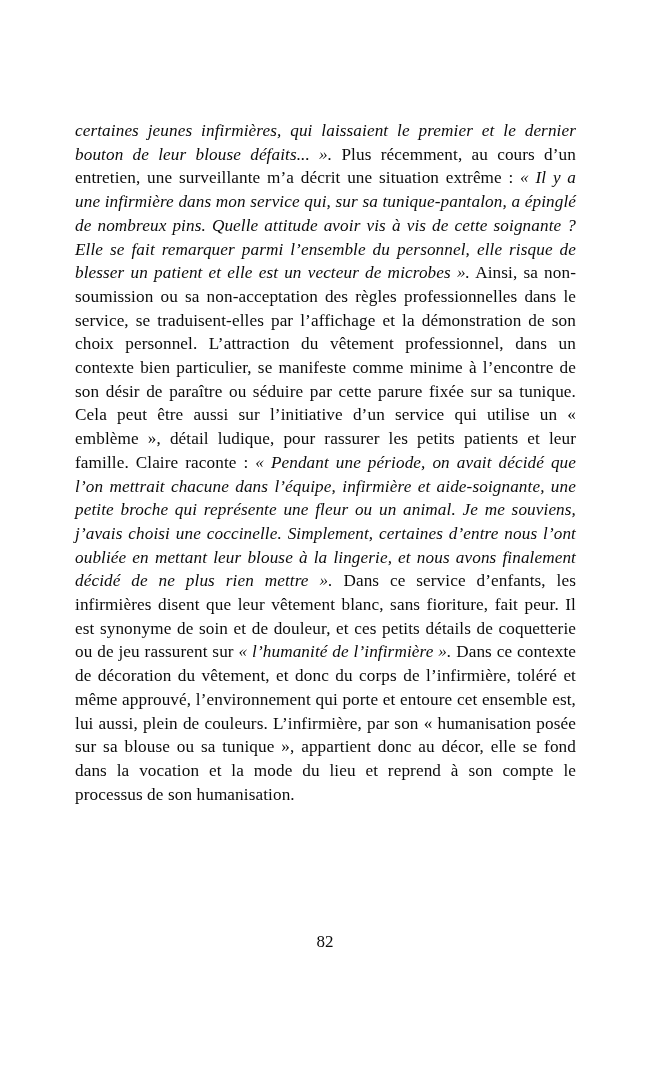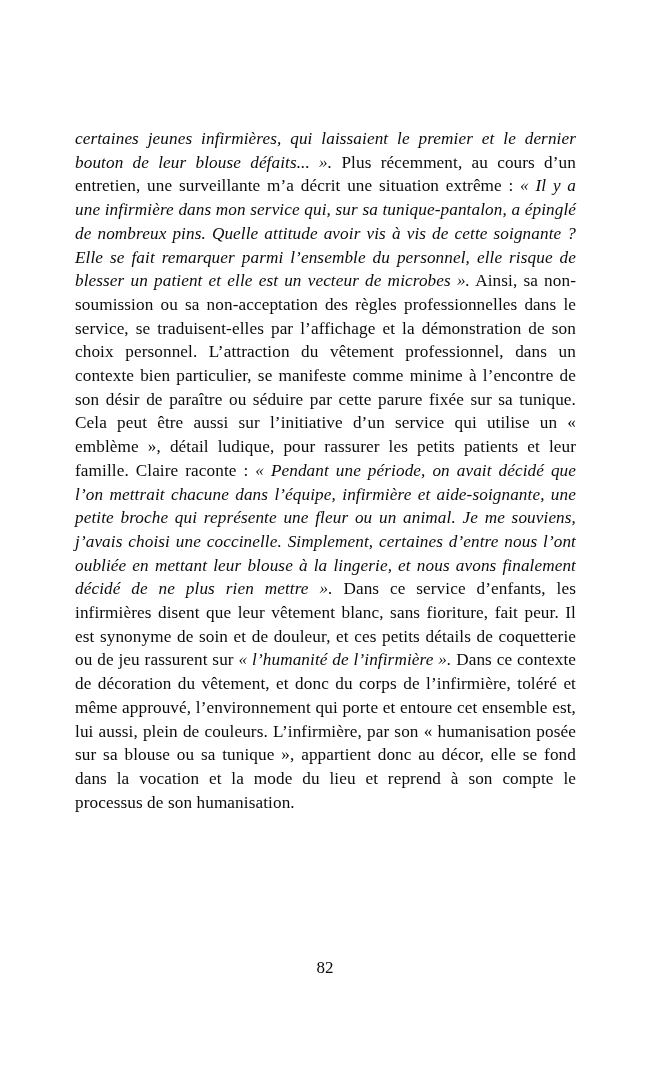--- a/index.html
+++ b/index.html
@@ -18,27 +18,26 @@
   }
   .text-body {
     position: absolute;
     left: 75px;
     width: 501px;
     top: 119px;
     font-size: 17.2px;
     line-height: 23.7px;
     text-align: justify;
     letter-spacing: 0.1px;
-    margin-top: 8px;
   }
   .seg { font-style: normal; }
   .seg.it { font-style: italic; }
   .page-number {
     position: absolute;
-    top: 956px;
+    top: 930px;
     left: 0;
     width: 650px;
     text-align: center;
     font-size: 17px;
     line-height: 24px;
   }
 </style>
 </head>
 <body>
 

